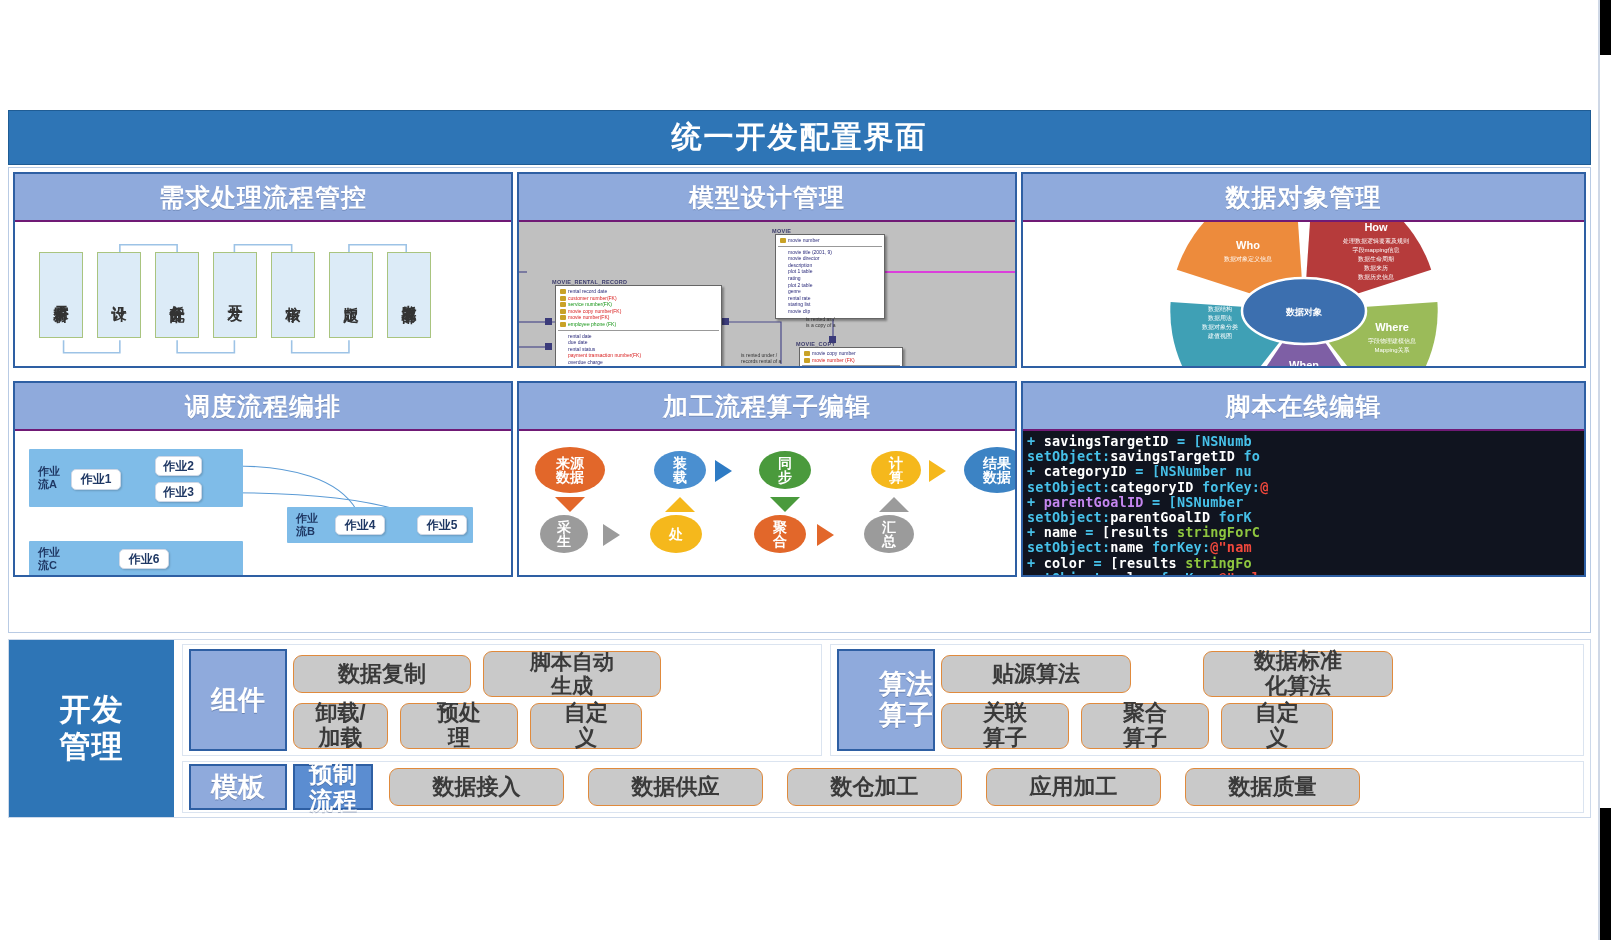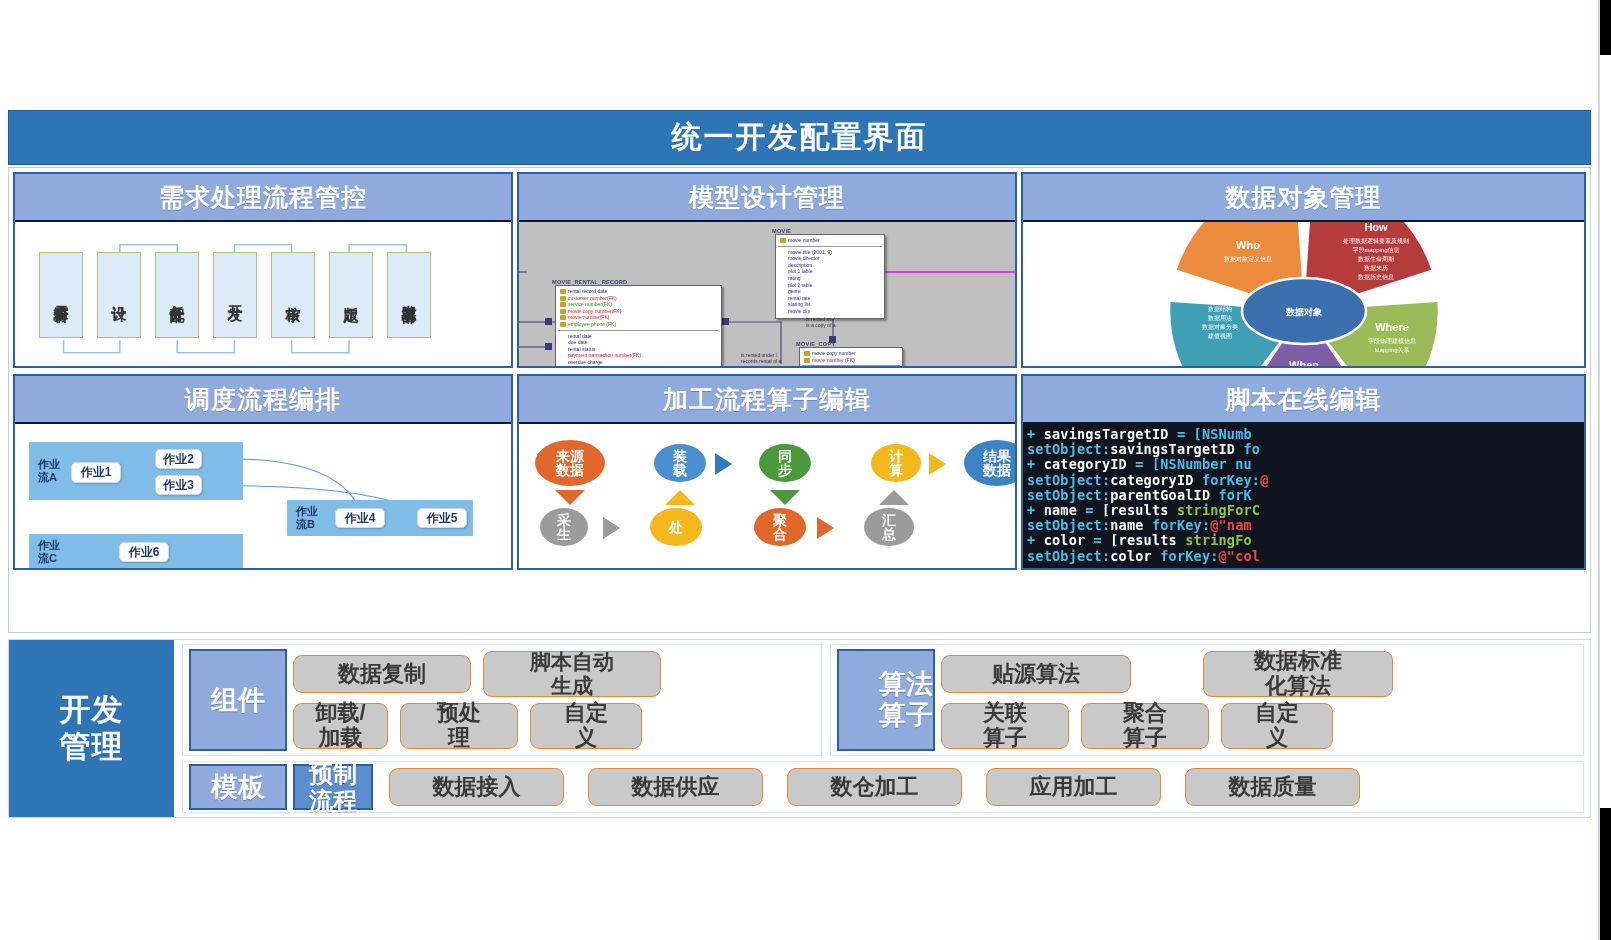--- a/index.html
+++ b/index.html
@@ -33,33 +33,33 @@
     color:#ffffff; font-size:30px; font-weight:bold; letter-spacing:2px;
   }
 
   
   .panels-wrap {
     position:absolute; left:0; top:57px; width:1583px; height:466px;
     background:#ffffff; border:1px solid #b9cbe4;
     padding:4px;
   }
   .panel-row { display:flex; gap:4px; height:196px; }
-  .panel-row + .panel-row { margin-top:6px; }
+  .panel-row + .panel-row { margin-top:13px; }
   .panel {
     flex:1; display:flex; flex-direction:column;
     border:2px solid #2E5FA3;
     background:#fff;
   }
   .panel.p-wide { flex: 0 0 500px; }
   .panel.p-mid  { flex: 0 0 500px; }
   .panel-title {
     height:48px; background:#8FAADC;
     display:flex; align-items:center; justify-content:center;
     color:#ffffff; font-size:25px; font-weight:bold; letter-spacing:1px;
-    border-bottom:2px solid #0f172a;
+    border-bottom:2px solid #701a75;
     text-shadow:0 1px 0 rgba(60,80,120,.35);
   }
   .panel-body { flex:1; position:relative; overflow:hidden; background:#fff; }
 
   
   .wf { position:absolute; left:14px; top:12px; right:8px; bottom:6px; }
   .wf-nodes { position:absolute; left:10px; top:18px; display:flex; gap:14px; }
   .wf-node {
     width:44px; height:86px; background:#DCEBF7; border:1px solid #A9C47F;
     display:flex; align-items:center; justify-content:center;
@@ -417,20 +417,21 @@
         </div>
 
         <div class="panel">
           <div class="panel-title">脚本在线编辑</div>
           <div class="panel-body">
             <div class="code">
               <pre><span class="c-c">+ </span><span class="c-w">savingsTargetID</span><span class="c-c"> = </span><span class="c-c">[NSNumb</span></pre>
               <pre><span class="c-c">setObject:</span><span class="c-w">savingsTargetID</span><span class="c-c"> fo</span></pre>
               <pre><span class="c-c">+ </span><span class="c-w">categoryID</span><span class="c-c"> = </span><span class="c-c">[NSNumber nu</span></pre>
               <pre><span class="c-c">setObject:</span><span class="c-w">categoryID</span><span class="c-c"> forKey:</span><span class="c-r">@</span></pre>
+              <pre><span class="c-c">+ </span><span class="c-p">parentGoalID</span><span class="c-c"> = </span><span class="c-c">[NSNumber </span></pre>
               <pre><span class="c-c">setObject:</span><span class="c-w">parentGoalID</span><span class="c-c"> forK</span></pre>
               <pre><span class="c-c">+ </span><span class="c-w">name</span><span class="c-c"> = </span><span class="c-w">[results </span><span class="c-g">stringForC</span></pre>
               <pre><span class="c-c">setObject:</span><span class="c-w">name</span><span class="c-c"> forKey:</span><span class="c-r">@"nam</span></pre>
               <pre><span class="c-c">+ </span><span class="c-w">color</span><span class="c-c"> = </span><span class="c-w">[results </span><span class="c-g">stringFo</span></pre>
               <pre><span class="c-c">setObject:</span><span class="c-w">color</span><span class="c-c"> forKey:</span><span class="c-r">@"col</span></pre>
             </div>
           </div>
         </div>
       </div>
     </div>

